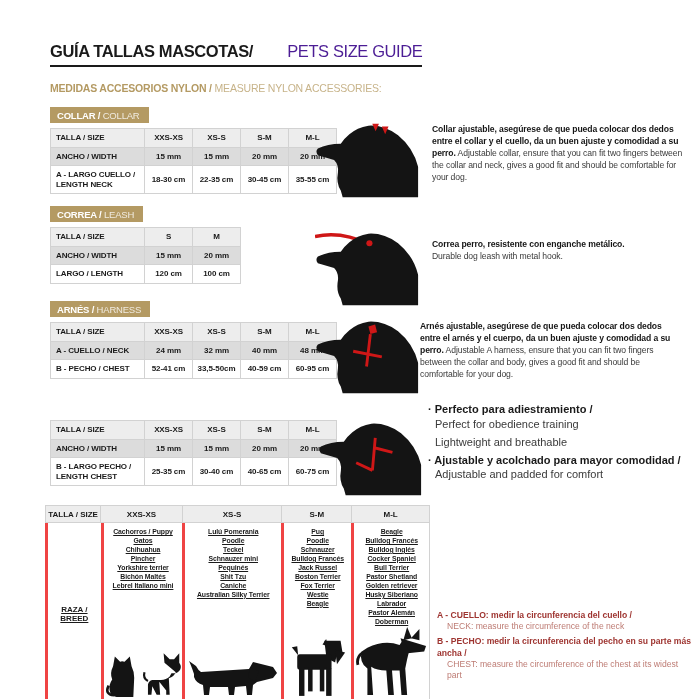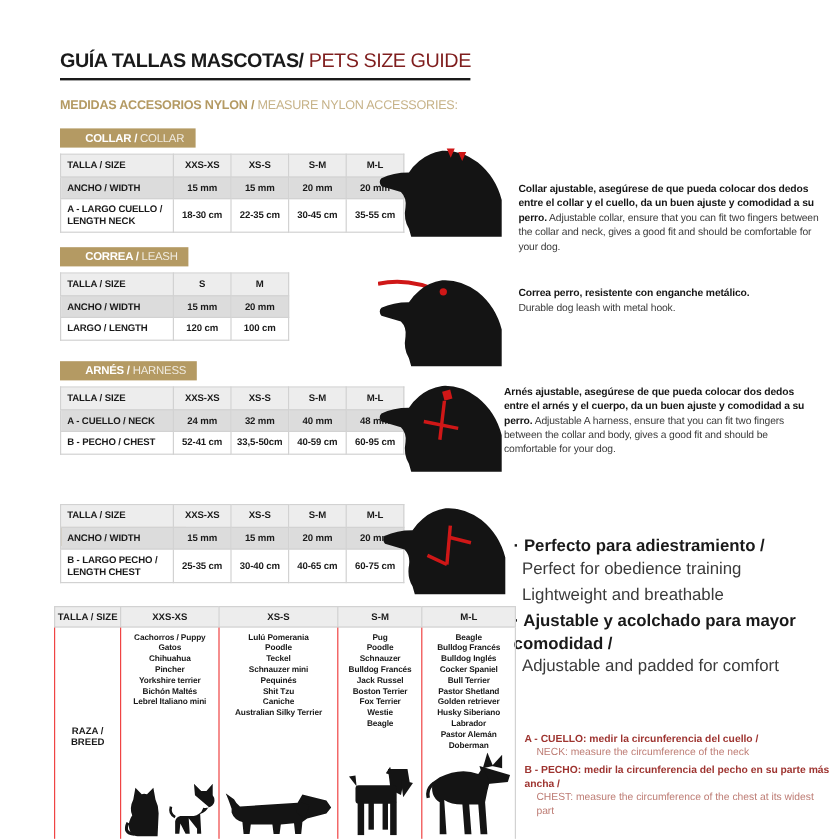--- a/index.html
+++ b/index.html
@@ -2,54 +2,54 @@
 <html><head>
 <meta charset="utf-8">
 <style>
   html,body{margin:0;padding:0;background:#fff;}
   body{width:700px;height:700px;font-family:"Liberation Sans",sans-serif;color:#1a1a1a;}
   .page{position:relative;width:700px;height:700px;overflow:hidden;background:#fff;}
   .abs{position:absolute;}
 
   
   .title{font-size:16.5px;font-weight:bold;letter-spacing:-0.4px;border-bottom:2px solid #1a1a1a;padding-bottom:4px;display:inline-block;}
-  .title .en{font-weight:400;color:#7f1d1d;}
+  .title .en{font-weight:400;color:#4c1d95;margin-left:30px;}
   .subtitle{font-size:10.5px;font-weight:bold;color:#b49a63;letter-spacing:-0.2px;}
   .subtitle .en{font-weight:400;color:#c7b389;}
 
   
-  .badge{display:inline-block;background:#b49a63;color:#fff;font-size:9.5px;font-weight:bold;padding:3px 9px 2px 21px;letter-spacing:-0.2px;}
+  .badge{display:inline-block;background:#b49a63;color:#fff;font-size:9.5px;font-weight:bold;padding:3px 9px 2px 7px;letter-spacing:-0.2px;}
   .badge .en{font-weight:400;color:rgba(255,255,255,0.8);}
 
   
   table.sizing{border-collapse:collapse;table-layout:fixed;}
   table.sizing td{border:1px solid #d2d2d2;font-size:8px;font-weight:bold;text-align:center;padding:4px 2px;line-height:1.2;letter-spacing:-0.1px;}
   table.sizing td.lbl{text-align:left;padding-left:5px;}
   table.sizing tr.r-head td{background:#ededed;}
   table.sizing tr.r-alt td{background:#dcdcdc;}
 
   
   .desc{font-size:8.6px;line-height:1.4;letter-spacing:-0.1px;}
   .desc .es{font-weight:bold;color:#161616;}
   .desc .en{font-weight:400;color:#3a3a3a;}
 
   
-  .bullets{font-size:14px;line-height:1.35;margin-top:43px;}
+  .bullets{font-size:11px;line-height:1.35;}
   .b-item{margin-bottom:3px;}
   .b-es{font-weight:bold;}
   .b-es::before{content:"· ";}
   .b-en{color:#3a3a3a;padding-left:7px;}
 
   
   .breed-table{display:flex;flex-direction:column;font-size:8px;}
   .bt-head{display:flex;}
   .bt-head .cell{background:#ededed;border:1px solid #d2d2d2;border-right:none;font-weight:bold;text-align:center;padding:4px 0 3px;}
   .bt-head .cell:last-child{border-right:1px solid #d2d2d2;}
   .bt-body{display:flex;height:176px;}
-  .bt-body .cell{border-left:1px solid #ef4444;position:relative;padding-top:5px;}
+  .bt-body .cell{border-left:3px solid #ef4444;position:relative;padding-top:5px;text-decoration:underline;}
   .bt-body .cell:last-child{border-right:1px solid #d2d2d2;}
   .bt-label{display:flex;align-items:center;justify-content:center;text-align:center;font-weight:bold;}
   .breed-list div{font-size:6.9px;font-weight:bold;text-align:center;line-height:1.3;letter-spacing:-0.1px;}
   .breed-icons{position:absolute;bottom:2px;left:0;right:0;display:flex;justify-content:center;align-items:flex-end;gap:5px;}
 
   
   .notes{font-size:8.6px;line-height:1.3;}
   .n-es{color:#9e3430;font-weight:bold;}
   .n-en{color:#bd7b73;padding-left:10px;margin-bottom:4px;}
 
@@ -100,21 +100,21 @@
   </tbody>
     </table>
 
   <div class="abs" style="left:315px;top:122px;">
     <svg viewBox="0 0 110 78" width="105" height="76">
       <path fill="#141414" d="M3,27 Q0,30 3,34 L20,39 Q25,44 24,52 Q22,63 27,71 L29,78 L108,78 L108,46 Q103,26 87,13 Q72,2 56,3 Q44,5 36,12 Q30,17 27,22 Q13,22 3,27 Z"></path>
       <path fill="#cf1717" d="M60,1 l7,0 -3.5,8 z M70,4 l7,0 -3.5,8 z"></path>
     </svg>
   </div>
 
-  <div class="abs desc" style="left:432px;top:123px;width:258px;margin-top:28px;">
+  <div class="abs desc" style="left:432px;top:123px;width:258px;">
     <span class="es">Collar ajustable, asegúrese de que pueda colocar dos dedos entre el collar y el cuello, da un buen ajuste y comodidad a su perro.</span>
     <span class="en">Adjustable collar, ensure that you can fit two fingers between the collar and neck, gives a good fit and should be comfortable for your dog.</span>
   </div>
 
   <div class="abs" style="left:50px;top:204px;">
     <span class="badge"><span>CORREA /</span><span class="en"> LEASH</span></span>
   </div>
 
   <table class="sizing abs" style="left:50px;top:227px;width:172px;">
     <tbody>

